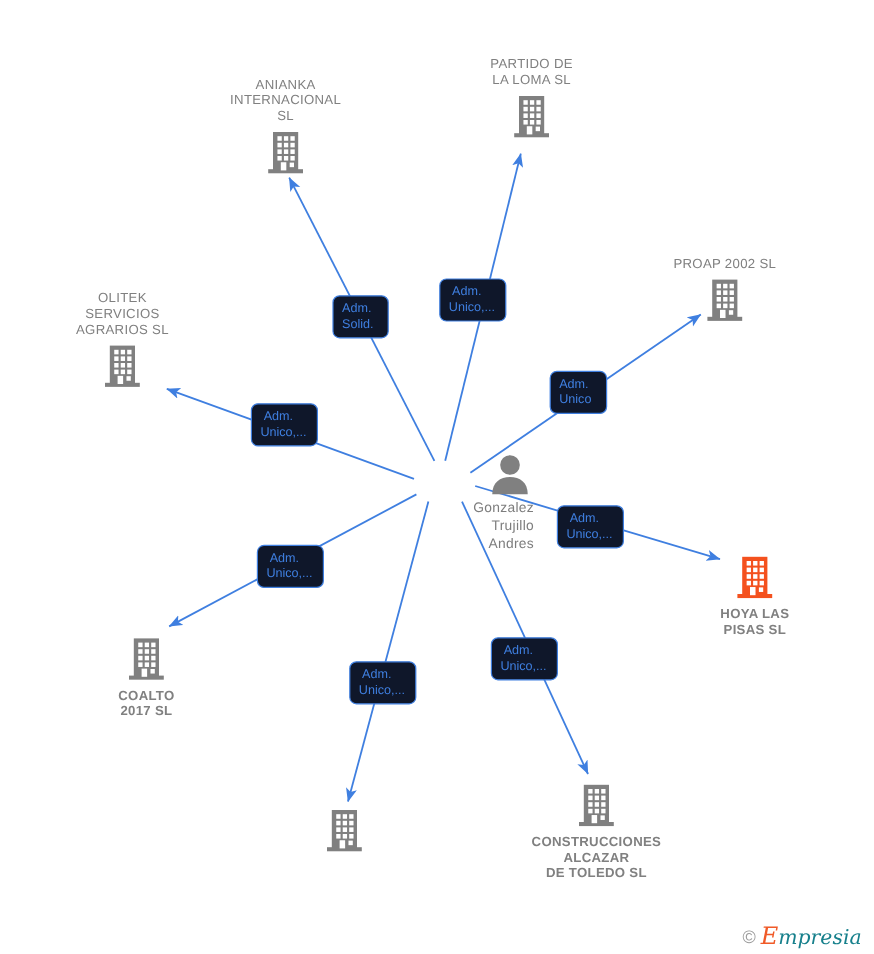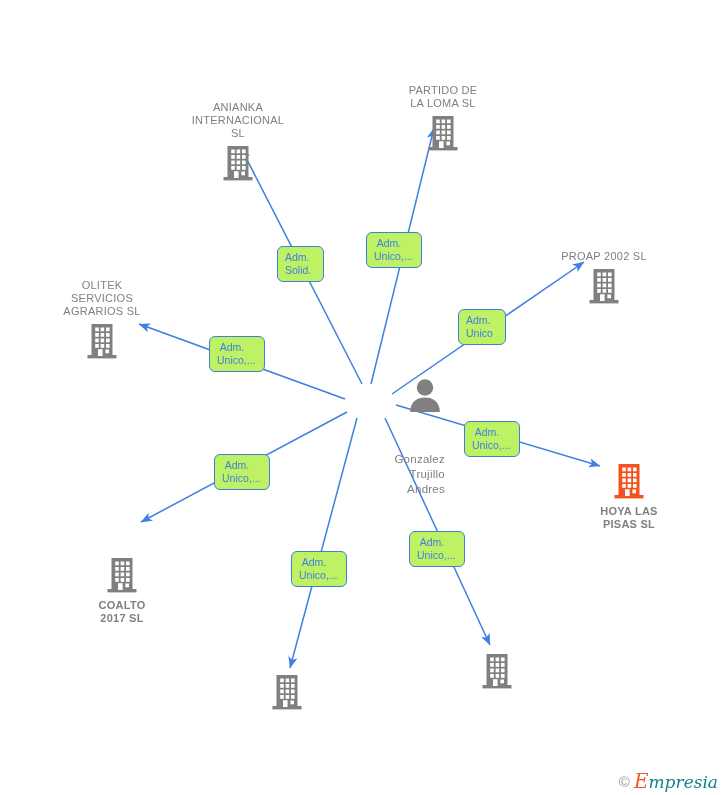--- a/index.html
+++ b/index.html
@@ -20,41 +20,40 @@
     margin-left:-75px;
     text-align:center;
     line-height:13px;
   }
   .node-label{
     font-size:11px;
     color:#808080;
     letter-spacing:.25px;
     white-space:pre-line;
     display:block;
-    margin-top:36px;
   }
   .node-icon{display:block;margin:0 auto;}
   .node.label-top .node-icon{margin-top:4px;}
   .node.label-bottom .node-label{margin-top:4px;font-weight:bold;}
 
   
   .person-node{
     position:absolute;
     width:150px;margin-left:-75px;
     text-align:right;
   }
   .person-node .node-label{color:#7d7d7d;font-size:11.5px;line-height:15px;}
 
   
   .edge-label{
     position:absolute;
     box-sizing:border-box;
     border:1.4px solid #3f7fe0;
     border-radius:6px;
-    background:#bef264;
+    background:#0f172a;
     color:#3f7fe0;
     font-size:10.5px;
     line-height:13px;
     padding:4px 17px 5px 7px;
     white-space:pre-line;
     text-align:center;
   }
   .edge-label.left{text-align:left;}
 
   
@@ -210,20 +209,23 @@
             <rect x="21" y="11" width="3.6" height="3.8" fill="#ffffff"></rect>
             <rect x="10.2" y="16.5" width="3.6" height="3.8" fill="#ffffff"></rect>
             <rect x="15.6" y="16.5" width="3.6" height="3.8" fill="#ffffff"></rect>
             <rect x="21" y="16.5" width="3.6" height="3.8" fill="#ffffff"></rect>
             <rect x="10.2" y="22" width="3.6" height="3.8" fill="#ffffff"></rect>
             <rect x="15.6" y="22" width="3.6" height="3.8" fill="#ffffff"></rect>
             <rect x="21" y="22" width="3.6" height="3.8" fill="#ffffff"></rect>
             <rect x="13.0" y="27.2" width="4.6" height="6.8" fill="#ffffff"></rect>
             <rect x="20.4" y="27.5" width="3.6" height="3.8" fill="#ffffff"></rect>
           </svg></span>
+        <span class="node-label">CONSTRUCCIONES
+ALCAZAR
+DE TOLEDO  SL</span>
       </div>
       <div class="node label-bottom" style="left: 287px; top: 673px;">
         <span class="node-icon"><svg width="34" height="38" viewBox="0 0 34 38" xmlns="http://www.w3.org/2000/svg">
             <rect x="6.5" y="2" width="21" height="32" fill="#808080"></rect>
             <rect x="2.5" y="33" width="29" height="3.4" fill="#808080"></rect>
             <rect x="10.2" y="5.5" width="3.6" height="3.8" fill="#ffffff"></rect>
             <rect x="15.6" y="5.5" width="3.6" height="3.8" fill="#ffffff"></rect>
             <rect x="21" y="5.5" width="3.6" height="3.8" fill="#ffffff"></rect>
             <rect x="10.2" y="11" width="3.6" height="3.8" fill="#ffffff"></rect>
             <rect x="15.6" y="11" width="3.6" height="3.8" fill="#ffffff"></rect>
@@ -231,21 +233,21 @@
             <rect x="10.2" y="16.5" width="3.6" height="3.8" fill="#ffffff"></rect>
             <rect x="15.6" y="16.5" width="3.6" height="3.8" fill="#ffffff"></rect>
             <rect x="21" y="16.5" width="3.6" height="3.8" fill="#ffffff"></rect>
             <rect x="10.2" y="22" width="3.6" height="3.8" fill="#ffffff"></rect>
             <rect x="15.6" y="22" width="3.6" height="3.8" fill="#ffffff"></rect>
             <rect x="21" y="22" width="3.6" height="3.8" fill="#ffffff"></rect>
             <rect x="13.0" y="27.2" width="4.6" height="6.8" fill="#ffffff"></rect>
             <rect x="20.4" y="27.5" width="3.6" height="3.8" fill="#ffffff"></rect>
           </svg></span>
       </div>
-      <div class="node label-bottom" style="left: 122px; top: 556px;">
+      <div class="node label-bottom" style="left: 122px; top: 530px;">
         <span class="node-icon"><svg width="34" height="38" viewBox="0 0 34 38" xmlns="http://www.w3.org/2000/svg">
             <rect x="6.5" y="2" width="21" height="32" fill="#808080"></rect>
             <rect x="2.5" y="33" width="29" height="3.4" fill="#808080"></rect>
             <rect x="10.2" y="5.5" width="3.6" height="3.8" fill="#ffffff"></rect>
             <rect x="15.6" y="5.5" width="3.6" height="3.8" fill="#ffffff"></rect>
             <rect x="21" y="5.5" width="3.6" height="3.8" fill="#ffffff"></rect>
             <rect x="10.2" y="11" width="3.6" height="3.8" fill="#ffffff"></rect>
             <rect x="15.6" y="11" width="3.6" height="3.8" fill="#ffffff"></rect>
             <rect x="21" y="11" width="3.6" height="3.8" fill="#ffffff"></rect>
             <rect x="10.2" y="16.5" width="3.6" height="3.8" fill="#ffffff"></rect>

